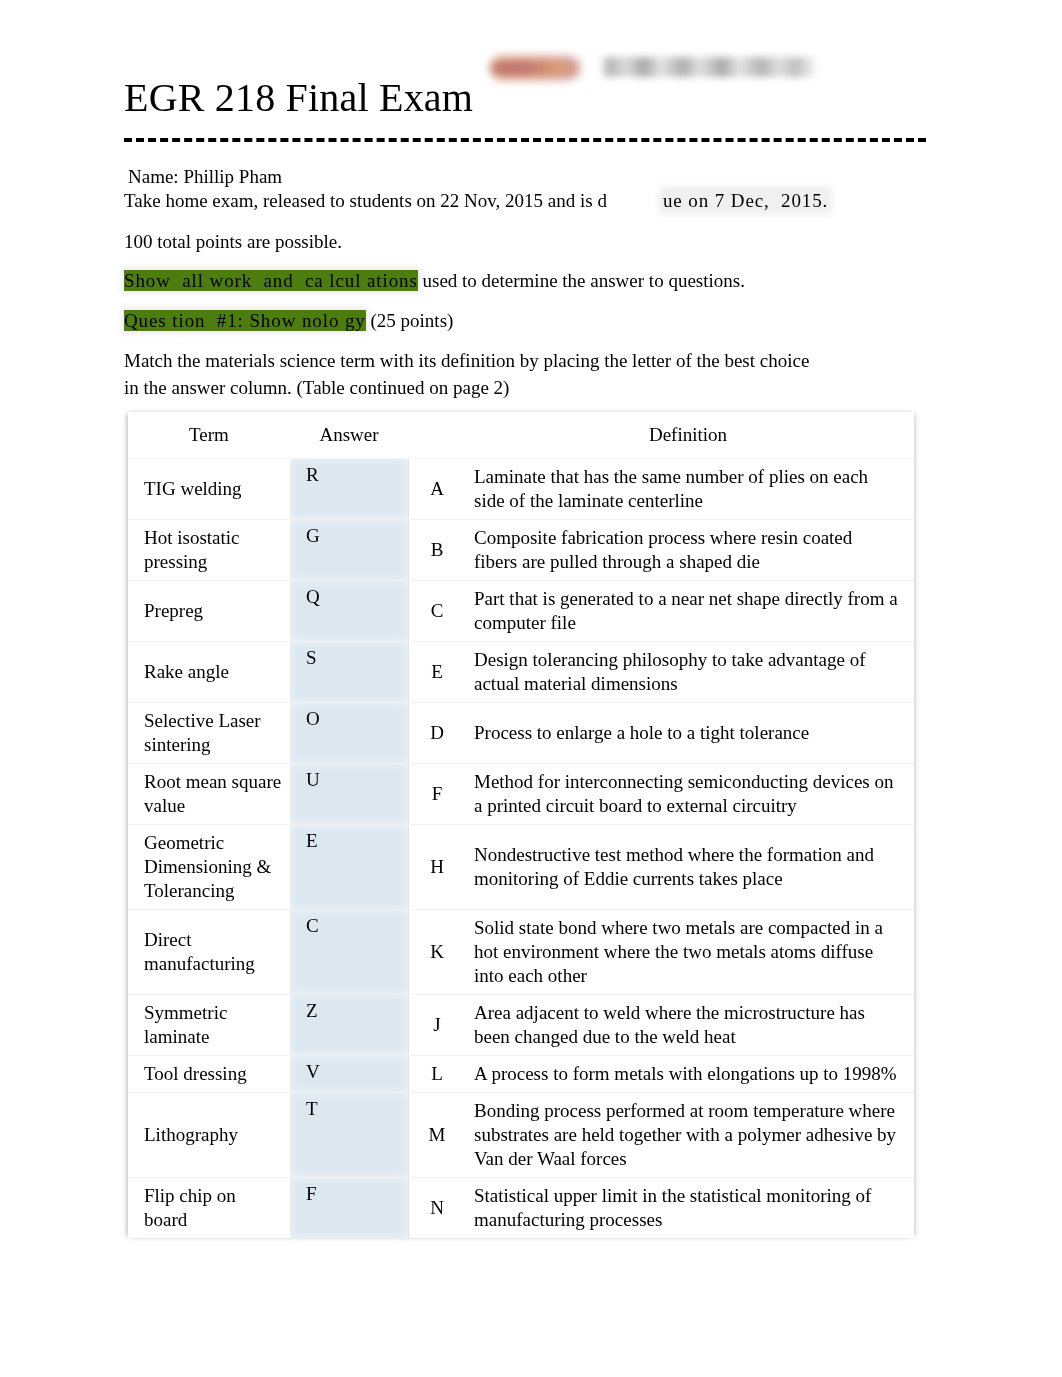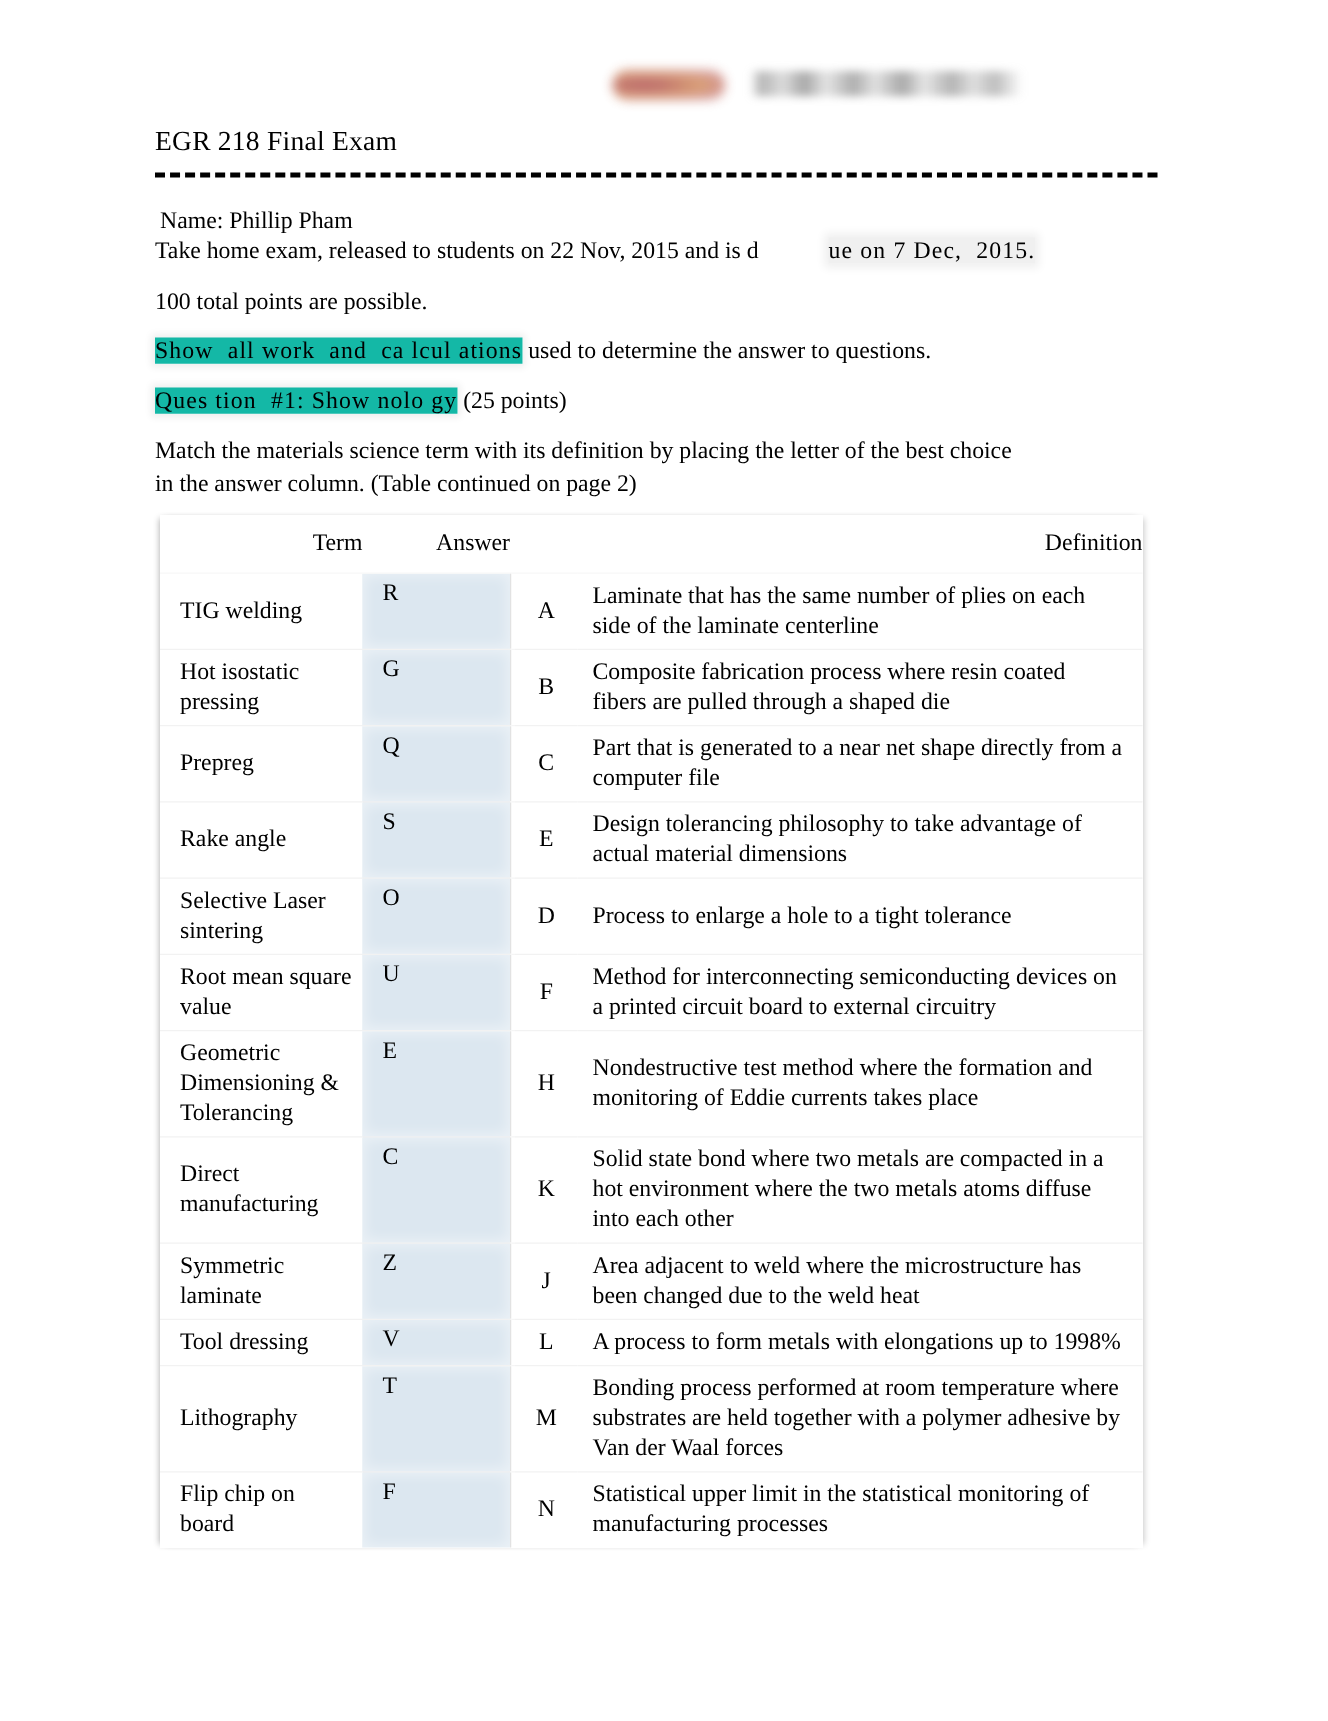--- a/index.html
+++ b/index.html
@@ -63,25 +63,24 @@
         rgba(150,150,150,0.30) 82%,
         rgba(125,125,125,0.50) 90%,
         rgba(255,255,255,0) 100%);
     filter: blur(3.6px);
   }
 
   .doc-title {
     position: absolute;
     left: 124px;
     top: 79px;
-    font-size: 22px;
+    font-size: 40px;
     line-height: 38px;
     letter-spacing: 0.2px;
     white-space: nowrap;
-    margin-top: 15px;
   }
 
   .rule-dashed {
     position: absolute;
     left: 124px;
     top: 138px;
     width: 802px;
     height: 0;
     border-top: 4px dashed #000000;
   }
@@ -94,21 +93,21 @@
     white-space: pre;
   }
   .p-name      { left: 128px; top: 164px; }
   .p-takehome  { left: 124px; top: 188px; }
   .p-points    { left: 124px; top: 229px; }
   .p-show      { left: 124px; top: 268px; }
   .p-question  { left: 124px; top: 308px; }
   .p-match     { left: 124px; top: 347px; line-height: 27px; white-space: normal; width: 700px;}
 
   .hl {
-    background: #14b8a6;
+    background: #4d7c0f;
     box-shadow: 0 0 6px 3px #eeeeee;
   }
   .hl-soft {
     background: #f0f0f0;
     box-shadow: 0 0 7px 4px #f0f0f0;
   }
   .wide {
     letter-spacing: 0.9px;
   }
 
@@ -132,21 +131,21 @@
   .match-table th,
   .match-table td {
     vertical-align: middle;
     font-size: 19px;
     line-height: 24px;
     padding: 0;
     border-bottom: 1px solid #f2f2f2;
   }
   .match-table thead th {
     font-weight: normal;
-    text-align: right;
+    text-align: center;
     height: 46px;
     border-bottom: 1px solid #f7f7f7;
   }
   .th-term { }
   .th-ans  { }
   .th-def  { text-align: center; }
 
   td.cell-term {
     padding: 6px 8px 6px 16px;
   }

